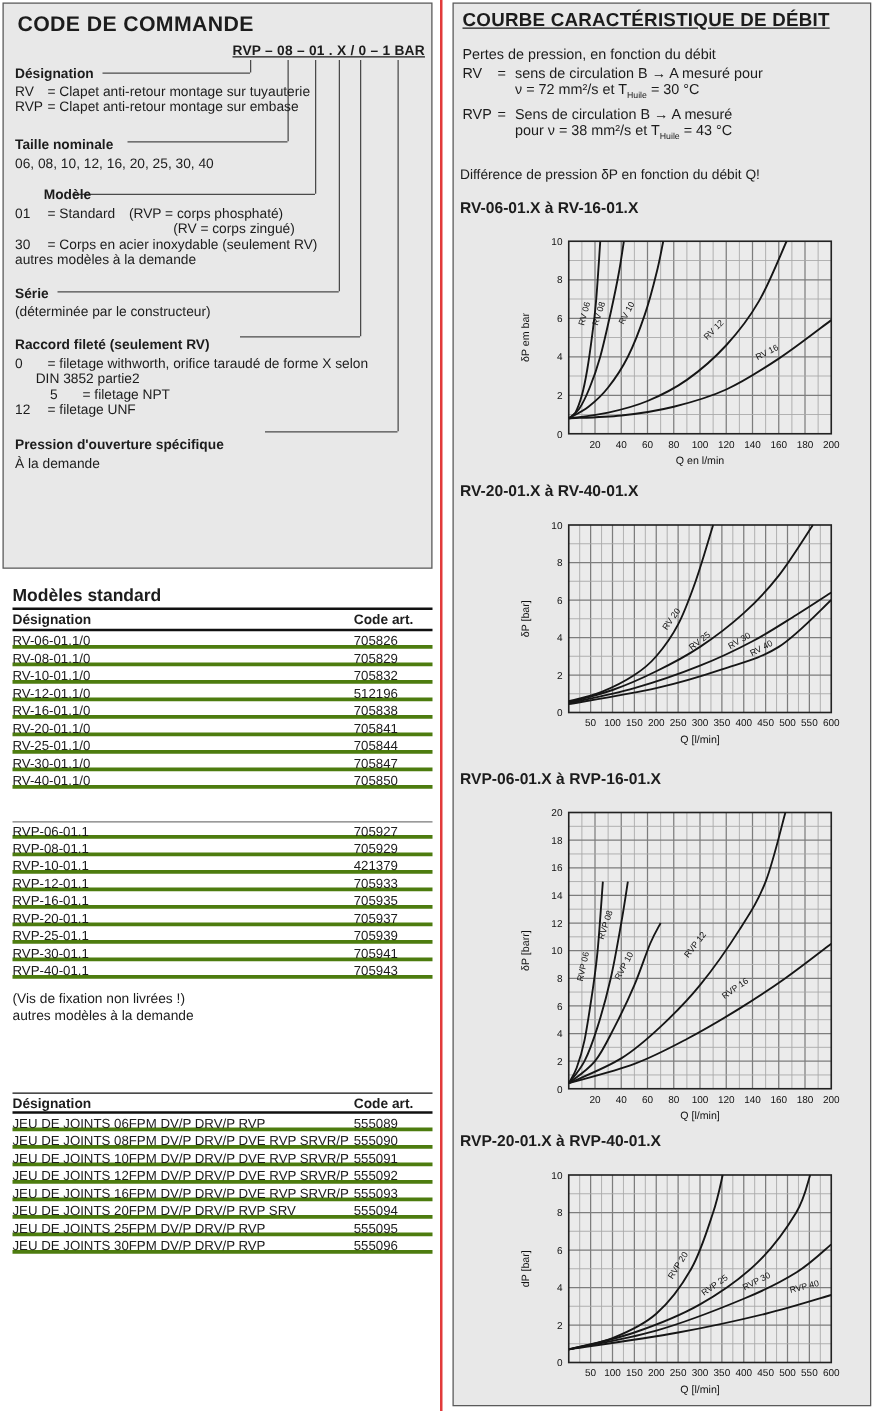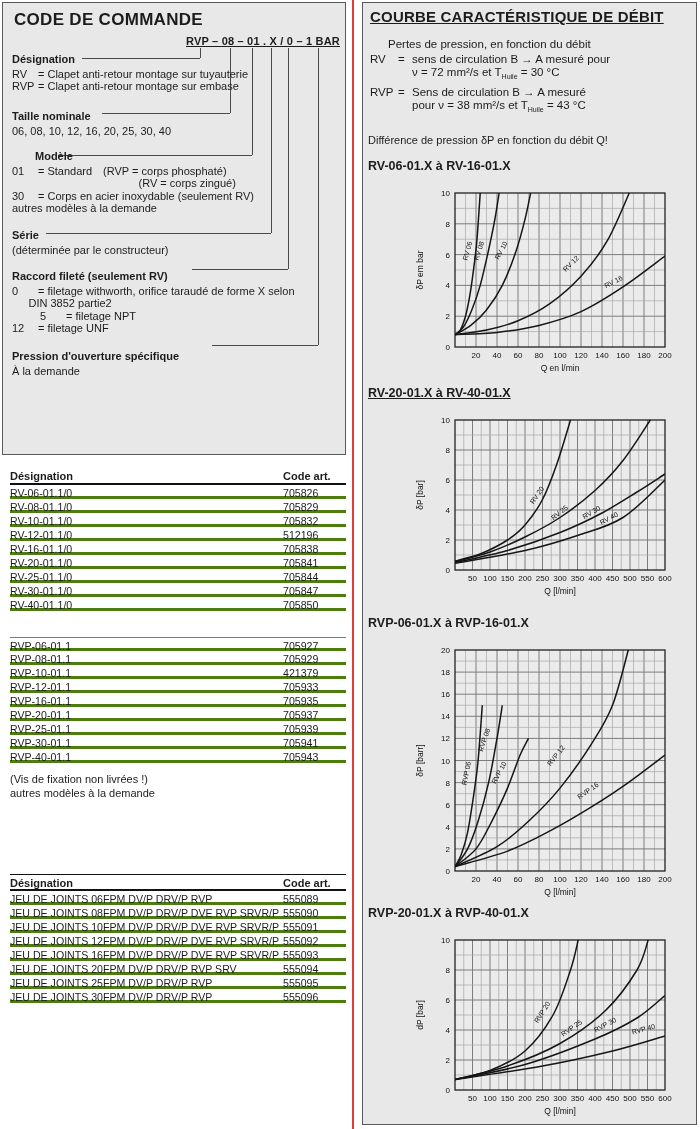--- a/index.html
+++ b/index.html
@@ -22,21 +22,21 @@
   .thead-row { position:relative; height:17px; line-height:17px; font-size:11px; font-weight:bold;
     border-bottom:2px solid #111; }
   .trow { position:relative; height:14px; line-height:16px; font-size:10.6px;
     border-bottom:3px solid #4d7c0f; white-space:nowrap; }
   .trow.first { border-top:1px solid #7a7a7a; }
   .col2 { position:absolute; left:273px; top:0; }
   .tgap { height:26px; }
   .tnote { font-size:11px; line-height:14px; margin-top:9px; }
   #right-title { left:370px; top:8px; font-size:15px; font-weight:bold; letter-spacing:.2px;
     text-decoration:underline; }
-  #flow-intro { left:388px; top:38px; font-size:11.5px; }
+  #flow-intro { left:370px; top:38px; font-size:11.5px; }
   .def-term { position:absolute; left:370px; font-size:11.5px; }
   .def-eq   { position:absolute; left:398px; font-size:11.5px; }
   .def-l1   { position:absolute; left:412px; font-size:11.5px; white-space:pre; }
   .def-l2   { position:absolute; left:412px; font-size:11.5px; white-space:pre; }
   .def-l2 sub { font-size:7px; }
   #flow-note { left:368px; top:134px; font-size:11px; }
   .chart-title { position:absolute; left:368px; font-size:12.5px; font-weight:bold; }
   svg text { font-family:"Liberation Sans", sans-serif; }
 </style>
 </head>
@@ -78,20 +78,21 @@
     <div class="sec-head" style="top: 270px;">Raccord fileté (seulement RV)</div>
     <div class="sec-row" style="top: 285px;"><span class="c1">0</span><span>= filetage withworth, orifice taraudé de forme X selon</span></div>
     <div class="sec-row" style="top: 297.4px;"><span>  DIN 3852 partie2</span></div>
     <div class="sec-row" style="top: 309.8px; padding-left: 28px;"><span class="c1">5</span><span>= filetage NPT</span></div>
     <div class="sec-row" style="top: 322.2px;"><span class="c1">12</span><span>= filetage UNF</span></div>
     <div class="sec-head" style="top: 350px;">Pression d'ouverture spécifique</div>
     <div class="sec-row" style="top: 365px;"><span>À la demande</span></div>
   </div>
 
 <div id="models-table" class="tbl" style="top:468px;">
+  <div class="tbl-heading">Modèles standard</div>
   <div class="thead-row">
     <span>Désignation</span>
     <span class="col2">Code art.</span>
   </div>
   <div id="models-rows-rv">
       <div class="trow"><span>RV-06-01.1/0</span><span class="col2">705826</span></div>
       <div class="trow"><span>RV-08-01.1/0</span><span class="col2">705829</span></div>
       <div class="trow"><span>RV-10-01.1/0</span><span class="col2">705832</span></div>
       <div class="trow"><span>RV-12-01.1/0</span><span class="col2">512196</span></div>
       <div class="trow"><span>RV-16-01.1/0</span><span class="col2">705838</span></div>
@@ -208,21 +209,21 @@
         <path d="M 44 147.7 C 46.6 146.1 54.5 142.5 59.8 138.4 C 65.0 134.3 70.3 129.7 75.5 123 C 80.8 116.3 86.4 108.2 91.3 98.4 C 96.2 88.7 101.1 75.8 104.9 64.5 C 108.8 53.2 112.0 40.4 114.4 30.6 C 116.9 20.9 118.7 10.1 119.6 6" fill="none" stroke="#161616" stroke-width="1.5"></path>
         <path d="M 44 147.7 C 49.3 146.9 65.0 145.4 75.5 143.1 C 86.0 140.8 96.5 138.2 107 133.8 C 117.5 129.4 128.0 124.3 138.5 116.9 C 149.0 109.5 160.4 99.7 170 89.2 C 179.6 78.7 188.3 67.6 196.3 53.7 C 204.4 39.8 214.6 13.9 218.3 6" fill="none" stroke="#161616" stroke-width="1.5"></path>
         <path d="M 44 147.7 C 51.0 147.3 72.0 146.9 86 145.4 C 100.0 143.9 114.0 141.9 128 138.4 C 142.0 134.9 156.0 131.0 170 124.6 C 184.0 118.2 198.0 109.2 212 99.9 C 226.0 90.7 247.0 74.2 254 69.1" fill="none" stroke="#161616" stroke-width="1.5"></path>
       </g>
       <text x="0" y="0" text-anchor="middle" font-size="7px" fill="#111" transform="translate(58.7 64.52) rotate(-75)">RV 06</text>
       <text x="0" y="0" text-anchor="middle" font-size="7px" fill="#111" transform="translate(70.25 64.52) rotate(-72)">RV 08</text>
       <text x="0" y="0" text-anchor="middle" font-size="7px" fill="#111" transform="translate(92.30000000000001 64.52) rotate(-62)">RV 10</text>
       <text x="0" y="0" text-anchor="middle" font-size="7px" fill="#111" transform="translate(161.60000000000002 78.38) rotate(-45)">RV 12</text>
       <text x="0" y="0" text-anchor="middle" font-size="7px" fill="#111" transform="translate(203.6 96.86000000000001) rotate(-27)">RV 16</text>
     </svg>
-    <div class="chart-title" style="top: 386px; text-decoration: underline;">RV-20-01.X à RV-40-01.X</div>
+    <div class="chart-title" style="top: 386px;">RV-20-01.X à RV-40-01.X</div>
     <svg width="270" height="192" style="position: absolute; left: 411px; top: 414px;">
       <rect x="44" y="6" width="210" height="150" fill="#ebebeb" stroke="none"></rect>
       <line x1="52.75" y1="6" x2="52.75" y2="156" stroke="#a8a8a8" stroke-width="0.7"></line>
       <line x1="61.5" y1="6" x2="61.5" y2="156" stroke="#7d7d7d" stroke-width="1"></line>
       <line x1="70.25" y1="6" x2="70.25" y2="156" stroke="#a8a8a8" stroke-width="0.7"></line>
       <line x1="79" y1="6" x2="79" y2="156" stroke="#7d7d7d" stroke-width="1"></line>
       <line x1="87.75" y1="6" x2="87.75" y2="156" stroke="#a8a8a8" stroke-width="0.7"></line>
       <line x1="96.5" y1="6" x2="96.5" y2="156" stroke="#7d7d7d" stroke-width="1"></line>
       <line x1="105.25" y1="6" x2="105.25" y2="156" stroke="#a8a8a8" stroke-width="0.7"></line>
       <line x1="114" y1="6" x2="114" y2="156" stroke="#7d7d7d" stroke-width="1"></line>

